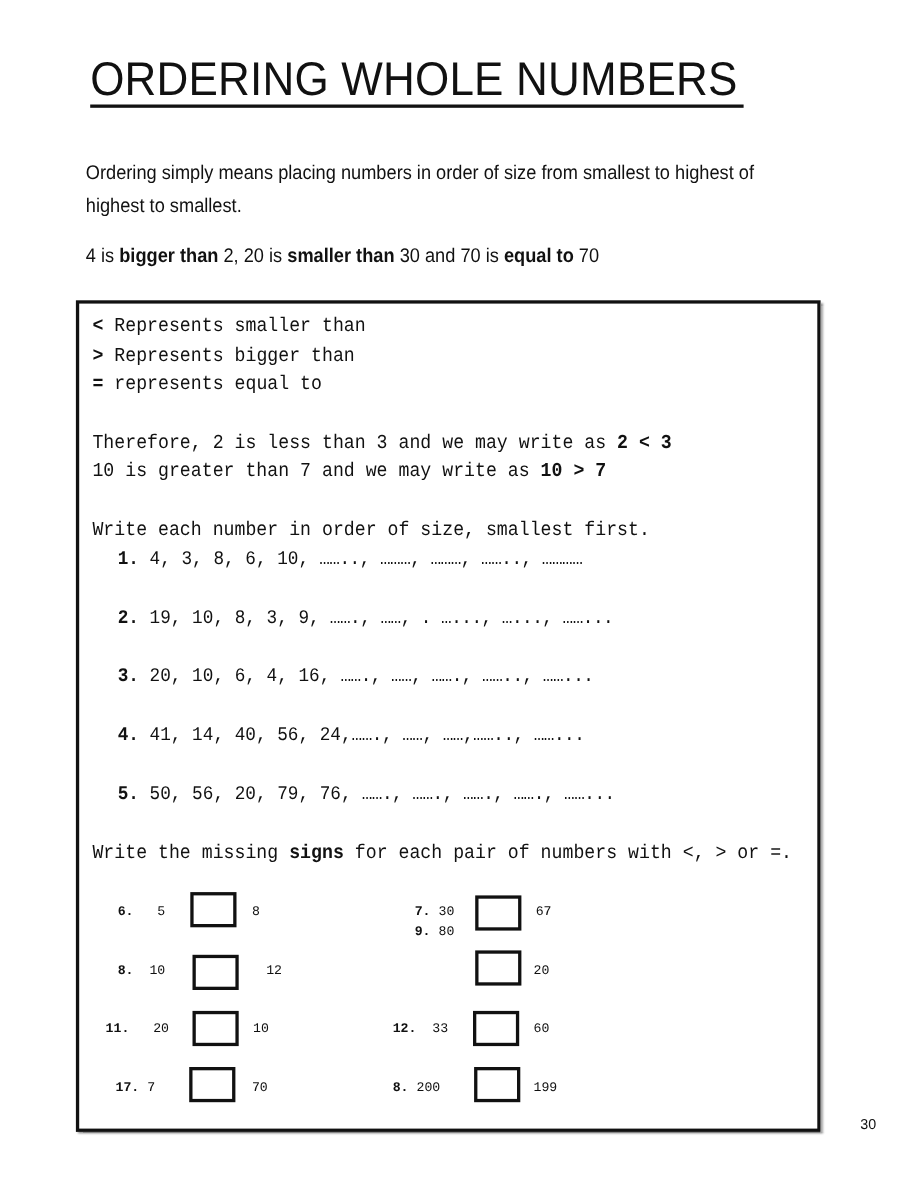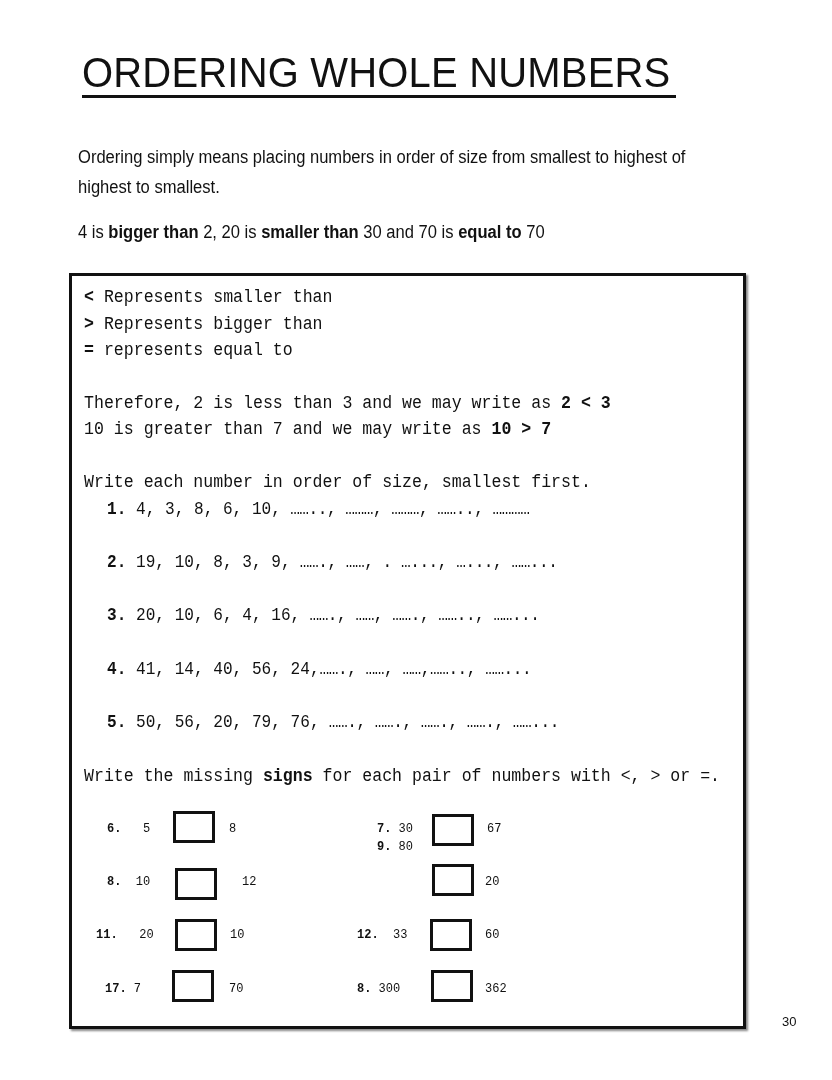--- a/index.html
+++ b/index.html
@@ -94,18 +94,18 @@
   <div class="cmp" style="left:158px;top:646px">10</div>
 
   <div class="cmp" style="left:285px;top:646px"><b>12.</b>&nbsp;&nbsp;<span>33</span></div>
   <div class="sign-box" style="left:358px;top:643px"></div>
   <div class="cmp" style="left:413px;top:646px">60</div>
 
   <div class="cmp" style="left:33px;top:700px"><b>17.</b> <span>7</span></div>
   <div class="sign-box" style="left:100px;top:694px"></div>
   <div class="cmp" style="left:157px;top:700px">70</div>
 
-  <div class="cmp" style="left:285px;top:700px"><b>8.</b> <span>300</span></div>
+  <div class="cmp" style="left:285px;top:700px"><b>8.</b> <span>200</span></div>
   <div class="sign-box" style="left:359px;top:694px"></div>
-  <div class="cmp" style="left:413px;top:700px">362</div>
+  <div class="cmp" style="left:413px;top:700px">199</div>
 </div>
 
 <div class="page-num">30</div>
 
 </body></html>

